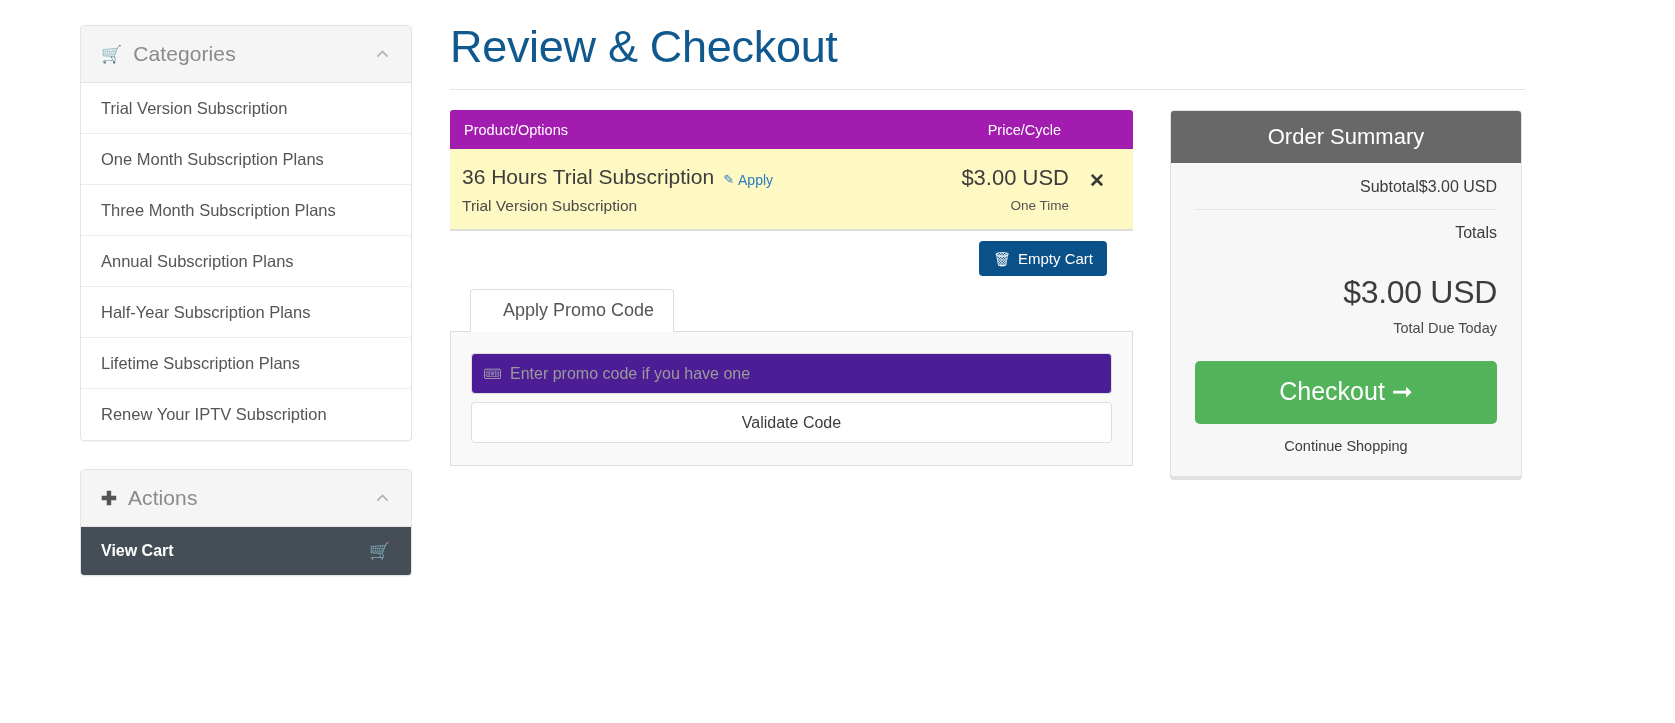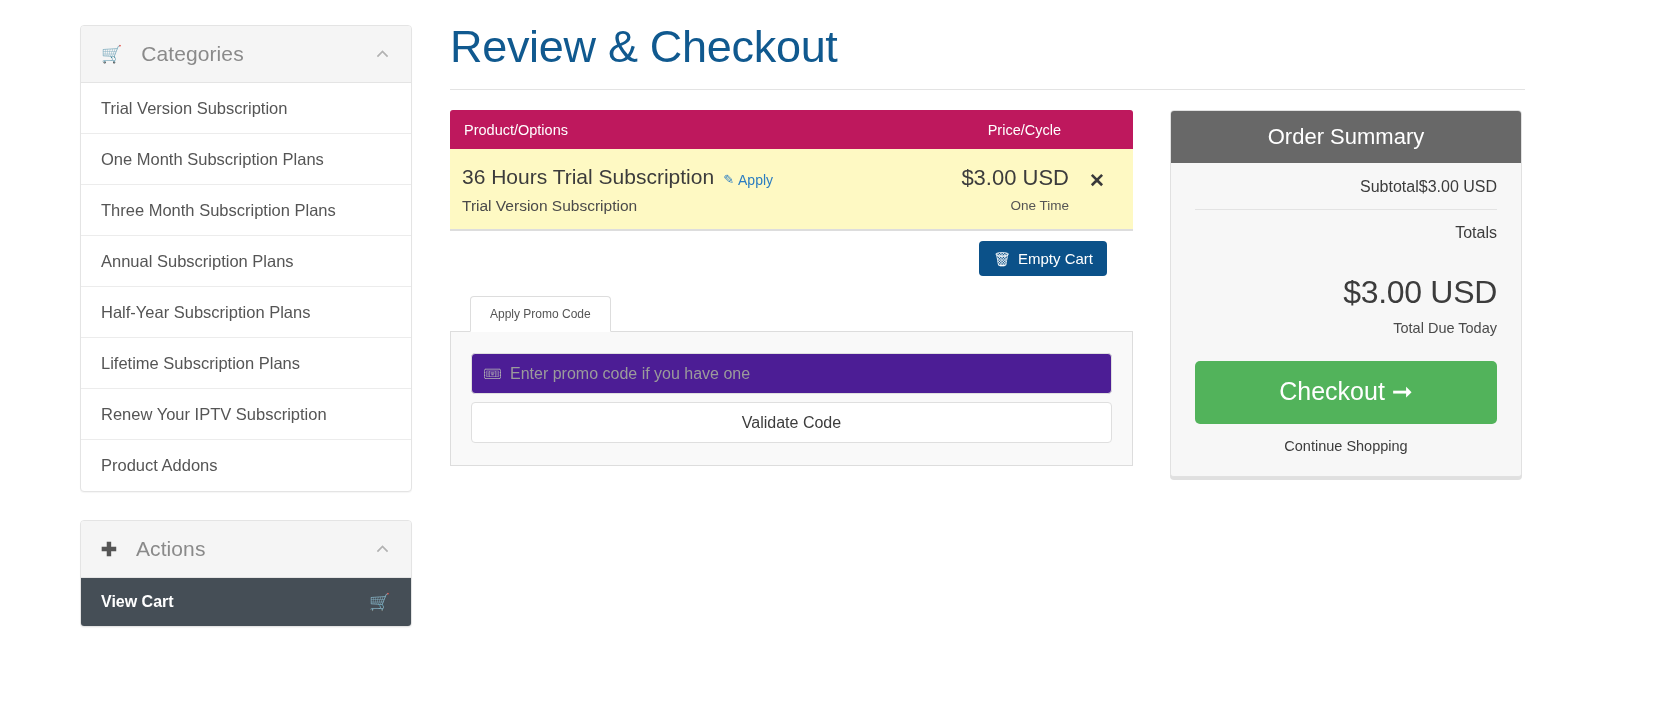--- a/index.html
+++ b/index.html
@@ -45,21 +45,20 @@
     font-size: 17px;
     color: #555;
     margin-right: 11px;
     line-height: 1;
   }
   .panel-head .ph-title {
     font-size: 21px;
     color: #8a8a8a;
     font-weight: 400;
     letter-spacing: .1px;
-    margin-left: 8px;
   }
   .panel-head .ph-chevron {
     position: absolute;
     right: 20px;
     top: 50%;
     transform: translateY(-50%);
     width: 17px; height: 17px;
     color: #b2b2b2;
   }
   .list-item {
@@ -112,21 +111,21 @@
     width: 1075px;
     height: 1px;
     background: #e3e3e3;
   }
 
   .cart-table {
     margin-top: 20px;
     width: 683px;
   }
   .cart-thead {
-    background: #be185d;
+    background: #a21caf;
     color: #fff;
     height: 39px;
     display: flex;
     align-items: center;
     padding: 0 14px 0 14px;
     border-radius: 3px 3px 0 0;
     font-size: 14.5px;
   }
   .cart-thead .th-prod { flex: 1; }
   .cart-thead .th-price { width: 182px; text-align: right; padding-right: 58px;}
@@ -218,22 +217,22 @@
     padding-left: 20px;
     border-bottom: 1px solid #dddddd;
     height: 42px;
     align-items: flex-end;
   }
   .tab {
     background: #fff;
     border: 1px solid #dddddd;
     border-bottom: 1px solid #fff;
     border-radius: 4px 4px 0 0;
-    padding: 10px 19px 10px 19px;
-    font-size: 12px;
+    padding: 10px 19px 10px 32px;
+    font-size: 18px;
     color: #555;
     position: relative;
     top: 1px;
     cursor: pointer;
   }
   .promo-body {
     background: #f9f9f9;
     border: 1px solid #dddddd;
     border-top: none;
     padding: 21px 20px 22px 20px;
@@ -375,23 +374,20 @@
           </div>
         <div class="list-item">
             <span>Half-Year Subscription Plans</span>
           </div>
         <div class="list-item">
             <span>Lifetime Subscription Plans</span>
           </div>
         <div class="list-item">
             <span>Renew Your IPTV Subscription</span>
           </div>
-        <div class="list-item">
-            <span>Product Addons</span>
-          </div>
       </div>
     </div>
 
     <div class="panel actions-panel">
       <div class="panel-head">
         <span class="ph-icon" style="font-weight:700;font-size:19px;color:#555;">✚</span>
         <span class="ph-title">Actions</span>
         <span class="ph-chevron">
           <svg viewBox="0 0 20 20" width="17" height="17" fill="none" stroke="currentColor" stroke-width="2">
             <path d="M4 13 L10 7 L16 13"></path>

